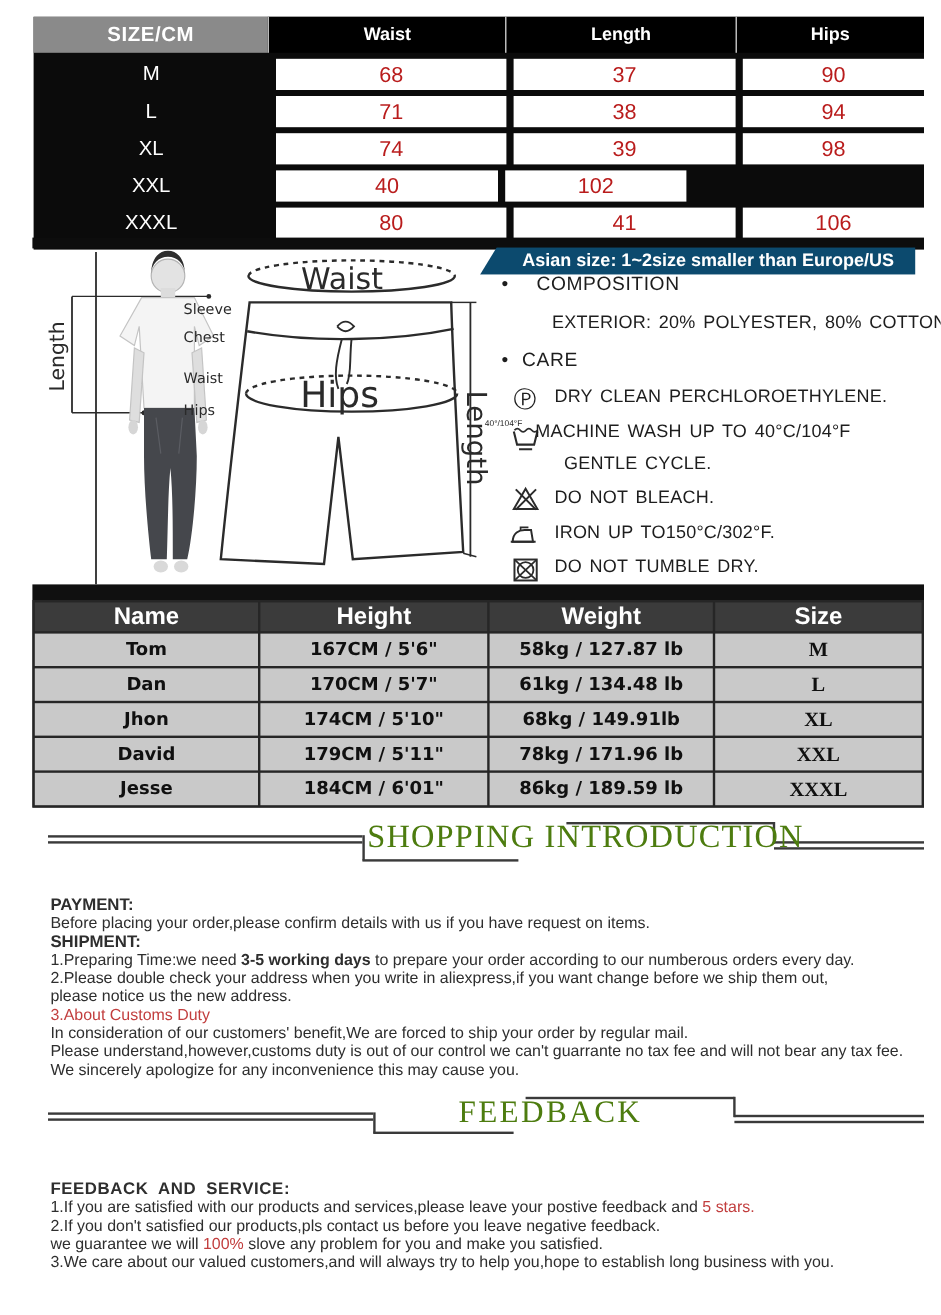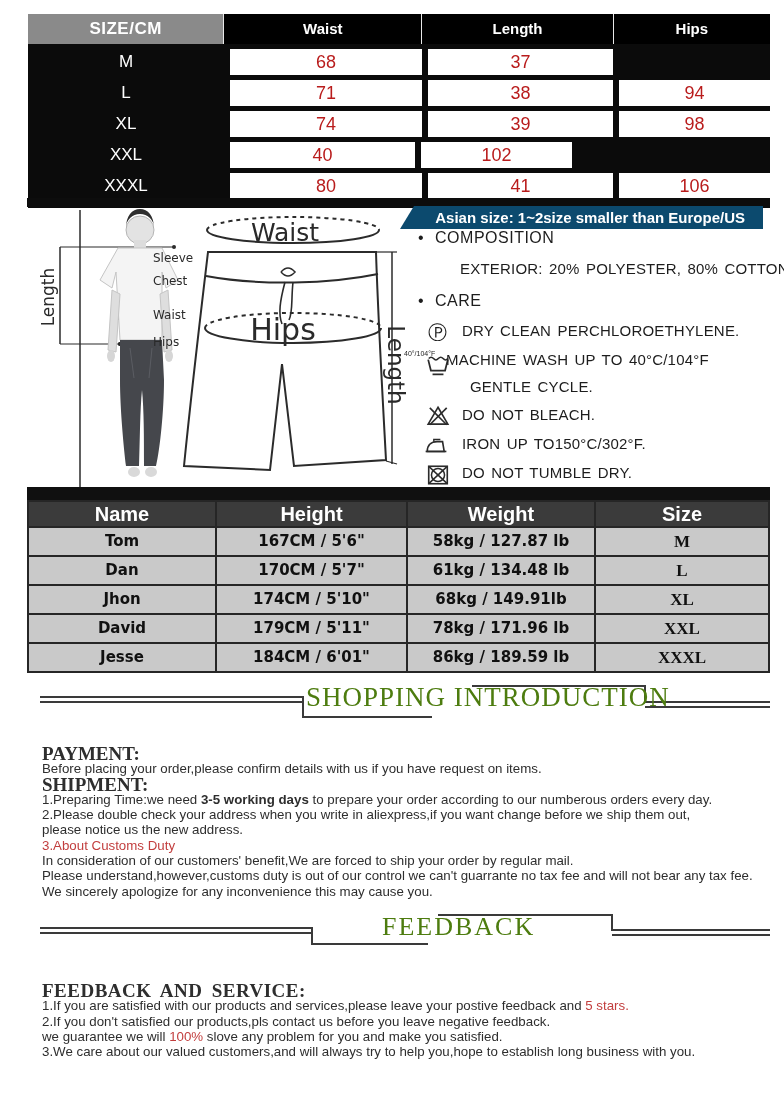--- a/index.html
+++ b/index.html
@@ -49,40 +49,41 @@
   .mt-size{font-family:"Liberation Serif",serif;font-size:17px;font-weight:bold;}
 
   
   .fancy-title{font-family:"Liberation Serif",serif;color:#4d7c0f;white-space:nowrap;}
   .hline{position:absolute;background:#3a3a3a;height:1.6px;}
   .vline{position:absolute;background:#3a3a3a;width:1.6px;}
 
   
   .para{font-size:13.3px;line-height:15.3px;color:#2e2e2e;white-space:nowrap;}
   .para b{font-weight:bold;}
-  .b{font-weight:bold;font-size:19px;font-family:Liberation Serif, serif;}
+  .b{font-weight:bold;font-size:14px;}
   .red{color:#c23e3e;}
 </style>
 </head>
 <body>
 
 <div id="page">
 
   <div class="abs size-table">
     <div class="st-header">
       <div class="st-h st-h0">SIZE/CM</div>
       <div class="st-h hw1 st-hsep">Waist</div>
       <div class="st-h hw2 st-hsep">Length</div>
       <div class="st-h hw3 st-hsep">Hips</div>
     </div>
     <div id="size-table-rows">
         <div class="st-row">
           <div class="st-label">M</div>
           <div class="st-cell w1">68</div>
           <div class="st-cell w2">37</div>
+          <div class="st-cell w3">90</div>
         </div>
         <div class="st-row">
           <div class="st-label">L</div>
           <div class="st-cell w1">71</div>
           <div class="st-cell w2">38</div>
           <div class="st-cell w3">94</div>
         </div>
         <div class="st-row">
           <div class="st-label">XL</div>
           <div class="st-cell w1">74</div>
@@ -163,21 +164,21 @@
   <span class="abs dg-label lbl-s" style="left:153px;top:251px;">Sleeve</span>
   <span class="abs dg-label lbl-s" style="left:153px;top:274px;">Chest</span>
   <span class="abs dg-label lbl-s" style="left:153px;top:308px;">Waist</span>
   <span class="abs dg-label lbl-s" style="left:153px;top:335px;">Hips</span>
   <span class="abs dg-label" style="left:225px;top:218px;width:120px;text-align:center;font-size:25px;">Waist</span>
   <span class="abs dg-label" style="left:223px;top:312px;width:120px;text-align:center;font-size:30px;">Hips</span>
   <span class="abs dg-label vert-cw" style="left:350px;top:352px;width:92px;font-size:23px;">Length</span>
 
   <div class="abs comp-bullet" style="left:418px;top:229px;">
     <span>•</span>
-    <span style="margin-left:6px;text-align:center;">COMPOSITION</span>
+    <span style="margin-left:18px;text-align:center;">COMPOSITION</span>
   </div>
   <div class="abs care-text" style="left:460px;top:260px;font-size:15px;">EXTERIOR: 20% POLYESTER, 80% COTTON.</div>
   <div class="abs comp-bullet" style="left:418px;top:292px;">
     <span>•</span>
     <span style="margin-left:6px;">CARE</span>
   </div>
 
   <span class="abs drum" style="left:428px;top:320px;">Ⓟ</span>
   <div class="abs care-text" style="left:462px;top:322px;">DRY CLEAN PERCHLOROETHYLENE.</div>
 

